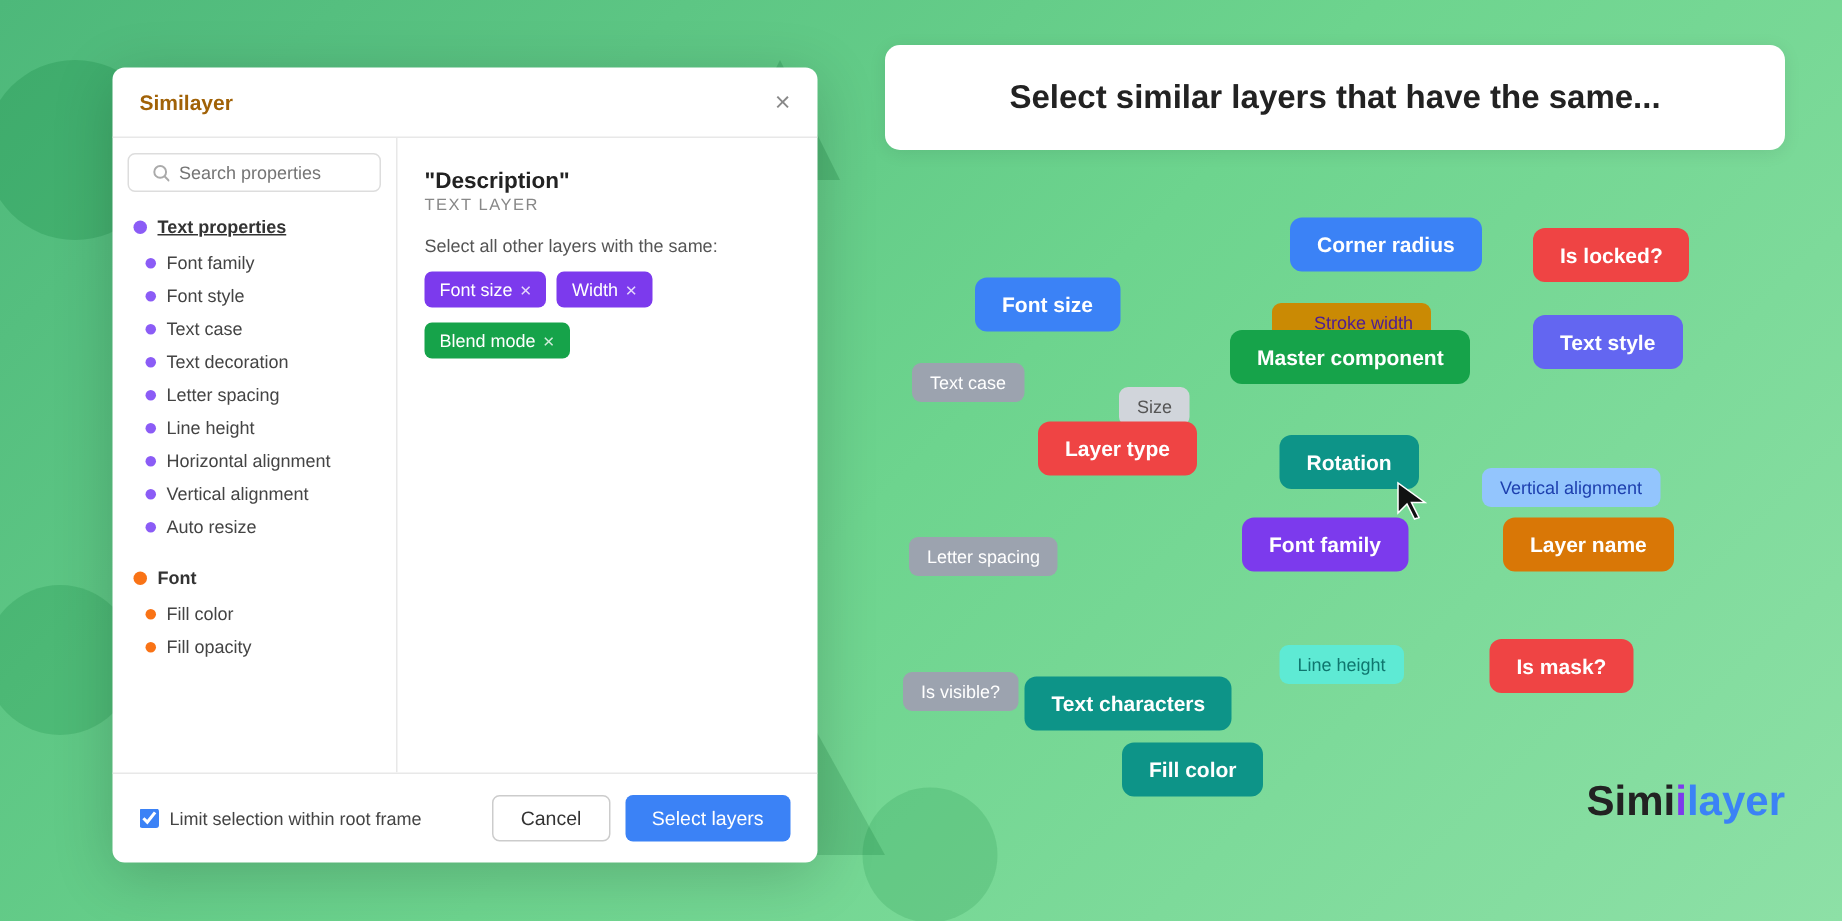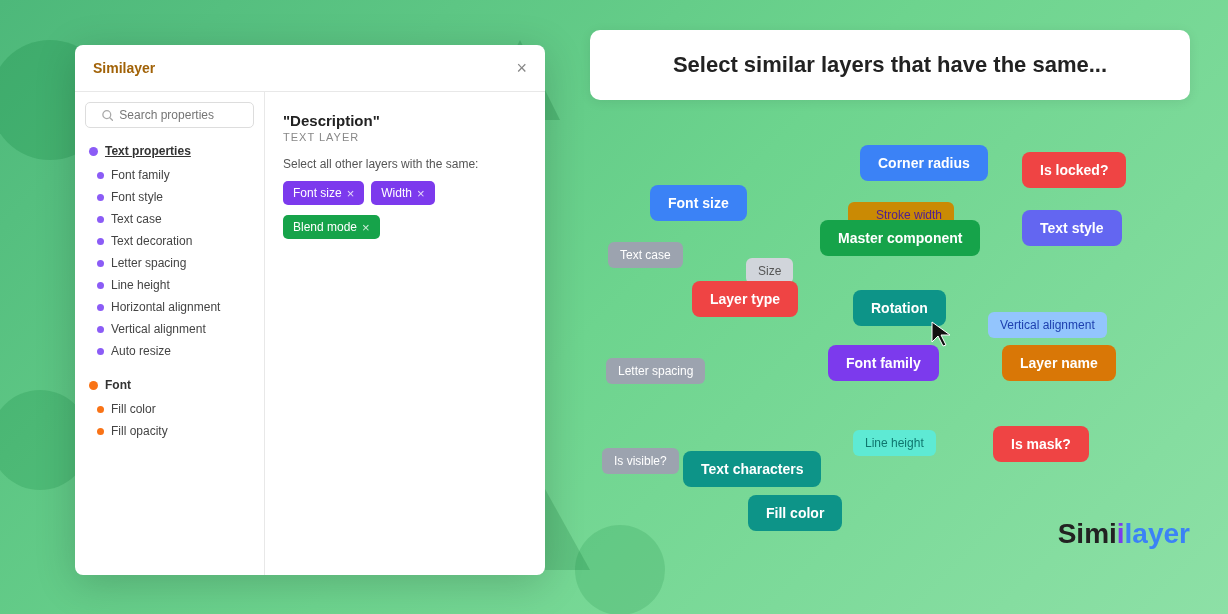--- a/index.html
+++ b/index.html
@@ -419,20 +419,30 @@
       </div>
       <div class="tags-row">
         <div class="tag tag-green">
           <span>Blend mode</span>
           <span class="remove">×</span>
         </div>
       </div>
     </div>
   </div>
 
+  <div class="modal-footer">
+    <div class="checkbox-row">
+      <input type="checkbox" checked="" style="">
+      <span>Limit selection within root frame</span>
+    </div>
+    <div style="display:flex;gap:10px;">
+      <button class="btn-cancel">Cancel</button>
+      <button class="btn-select">Select layers</button>
+    </div>
+  </div>
 </div>
 
 <div class="right-panel">
   <div class="headline-box">
     <h2>Select similar layers that have the same...</h2>
   </div>
 
   <div class="chips-area">
 
     <div class="chip chip-blue" style="top:55px;left:60px;">Font size</div>

